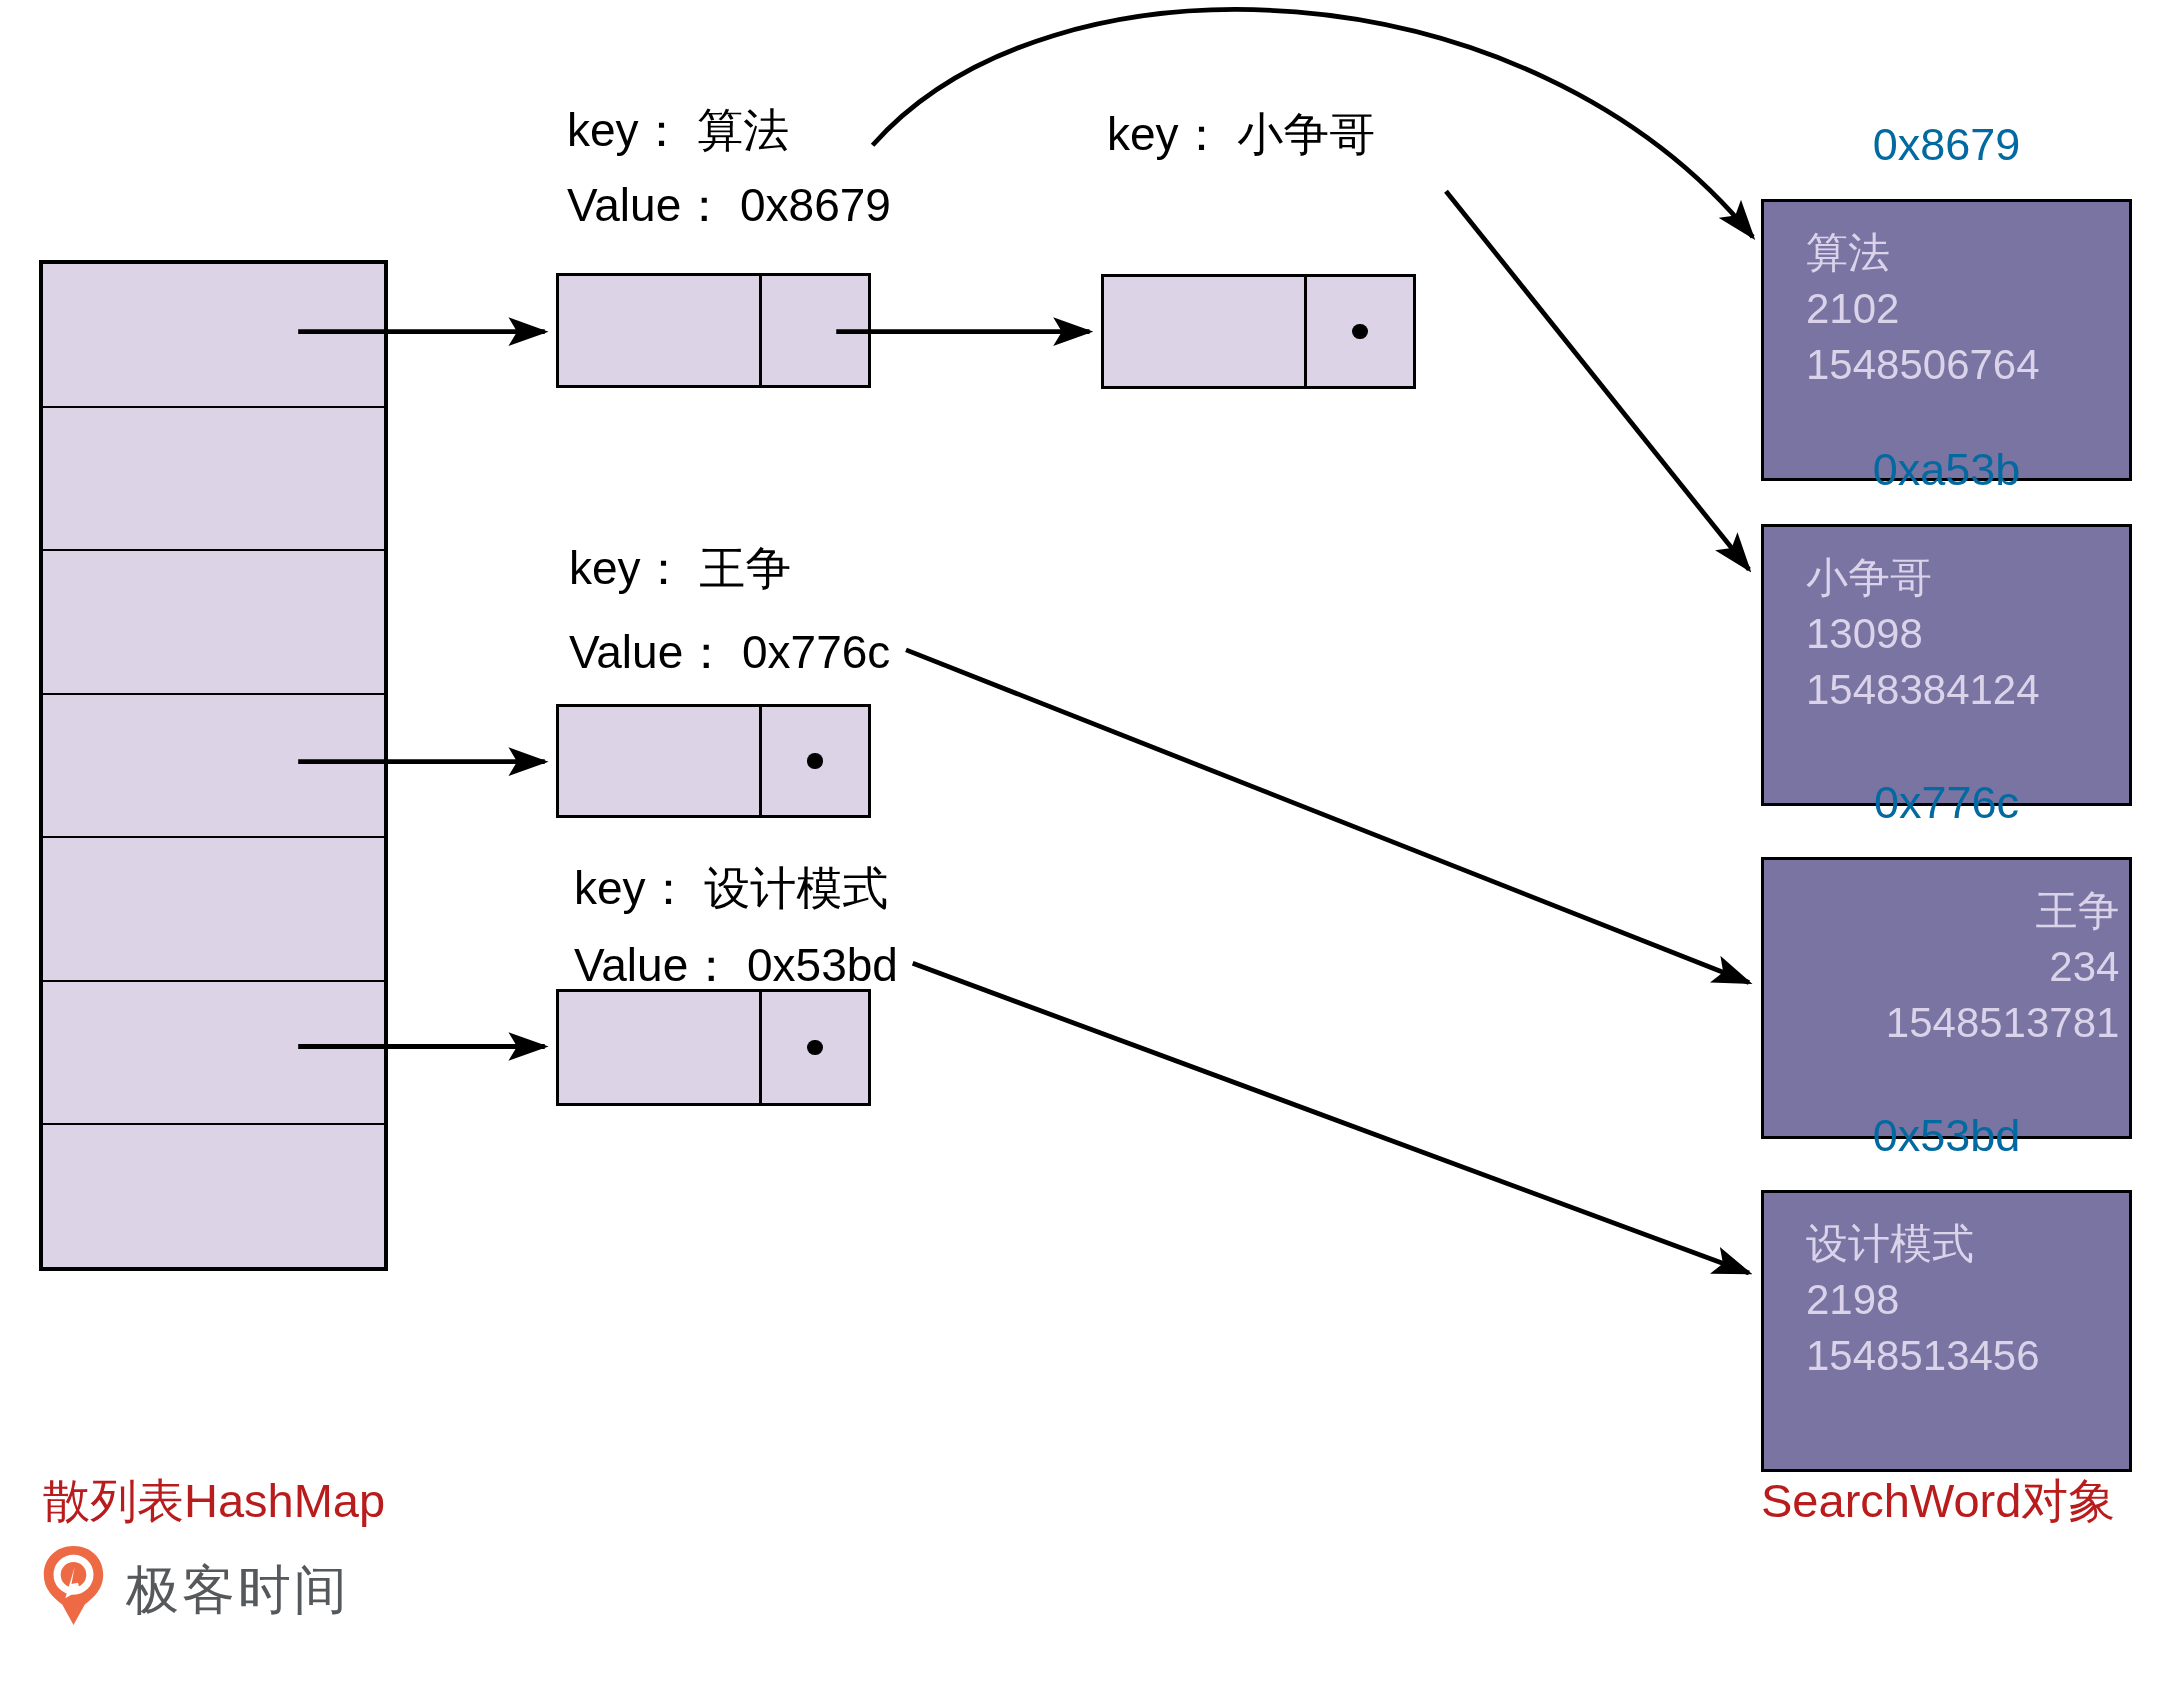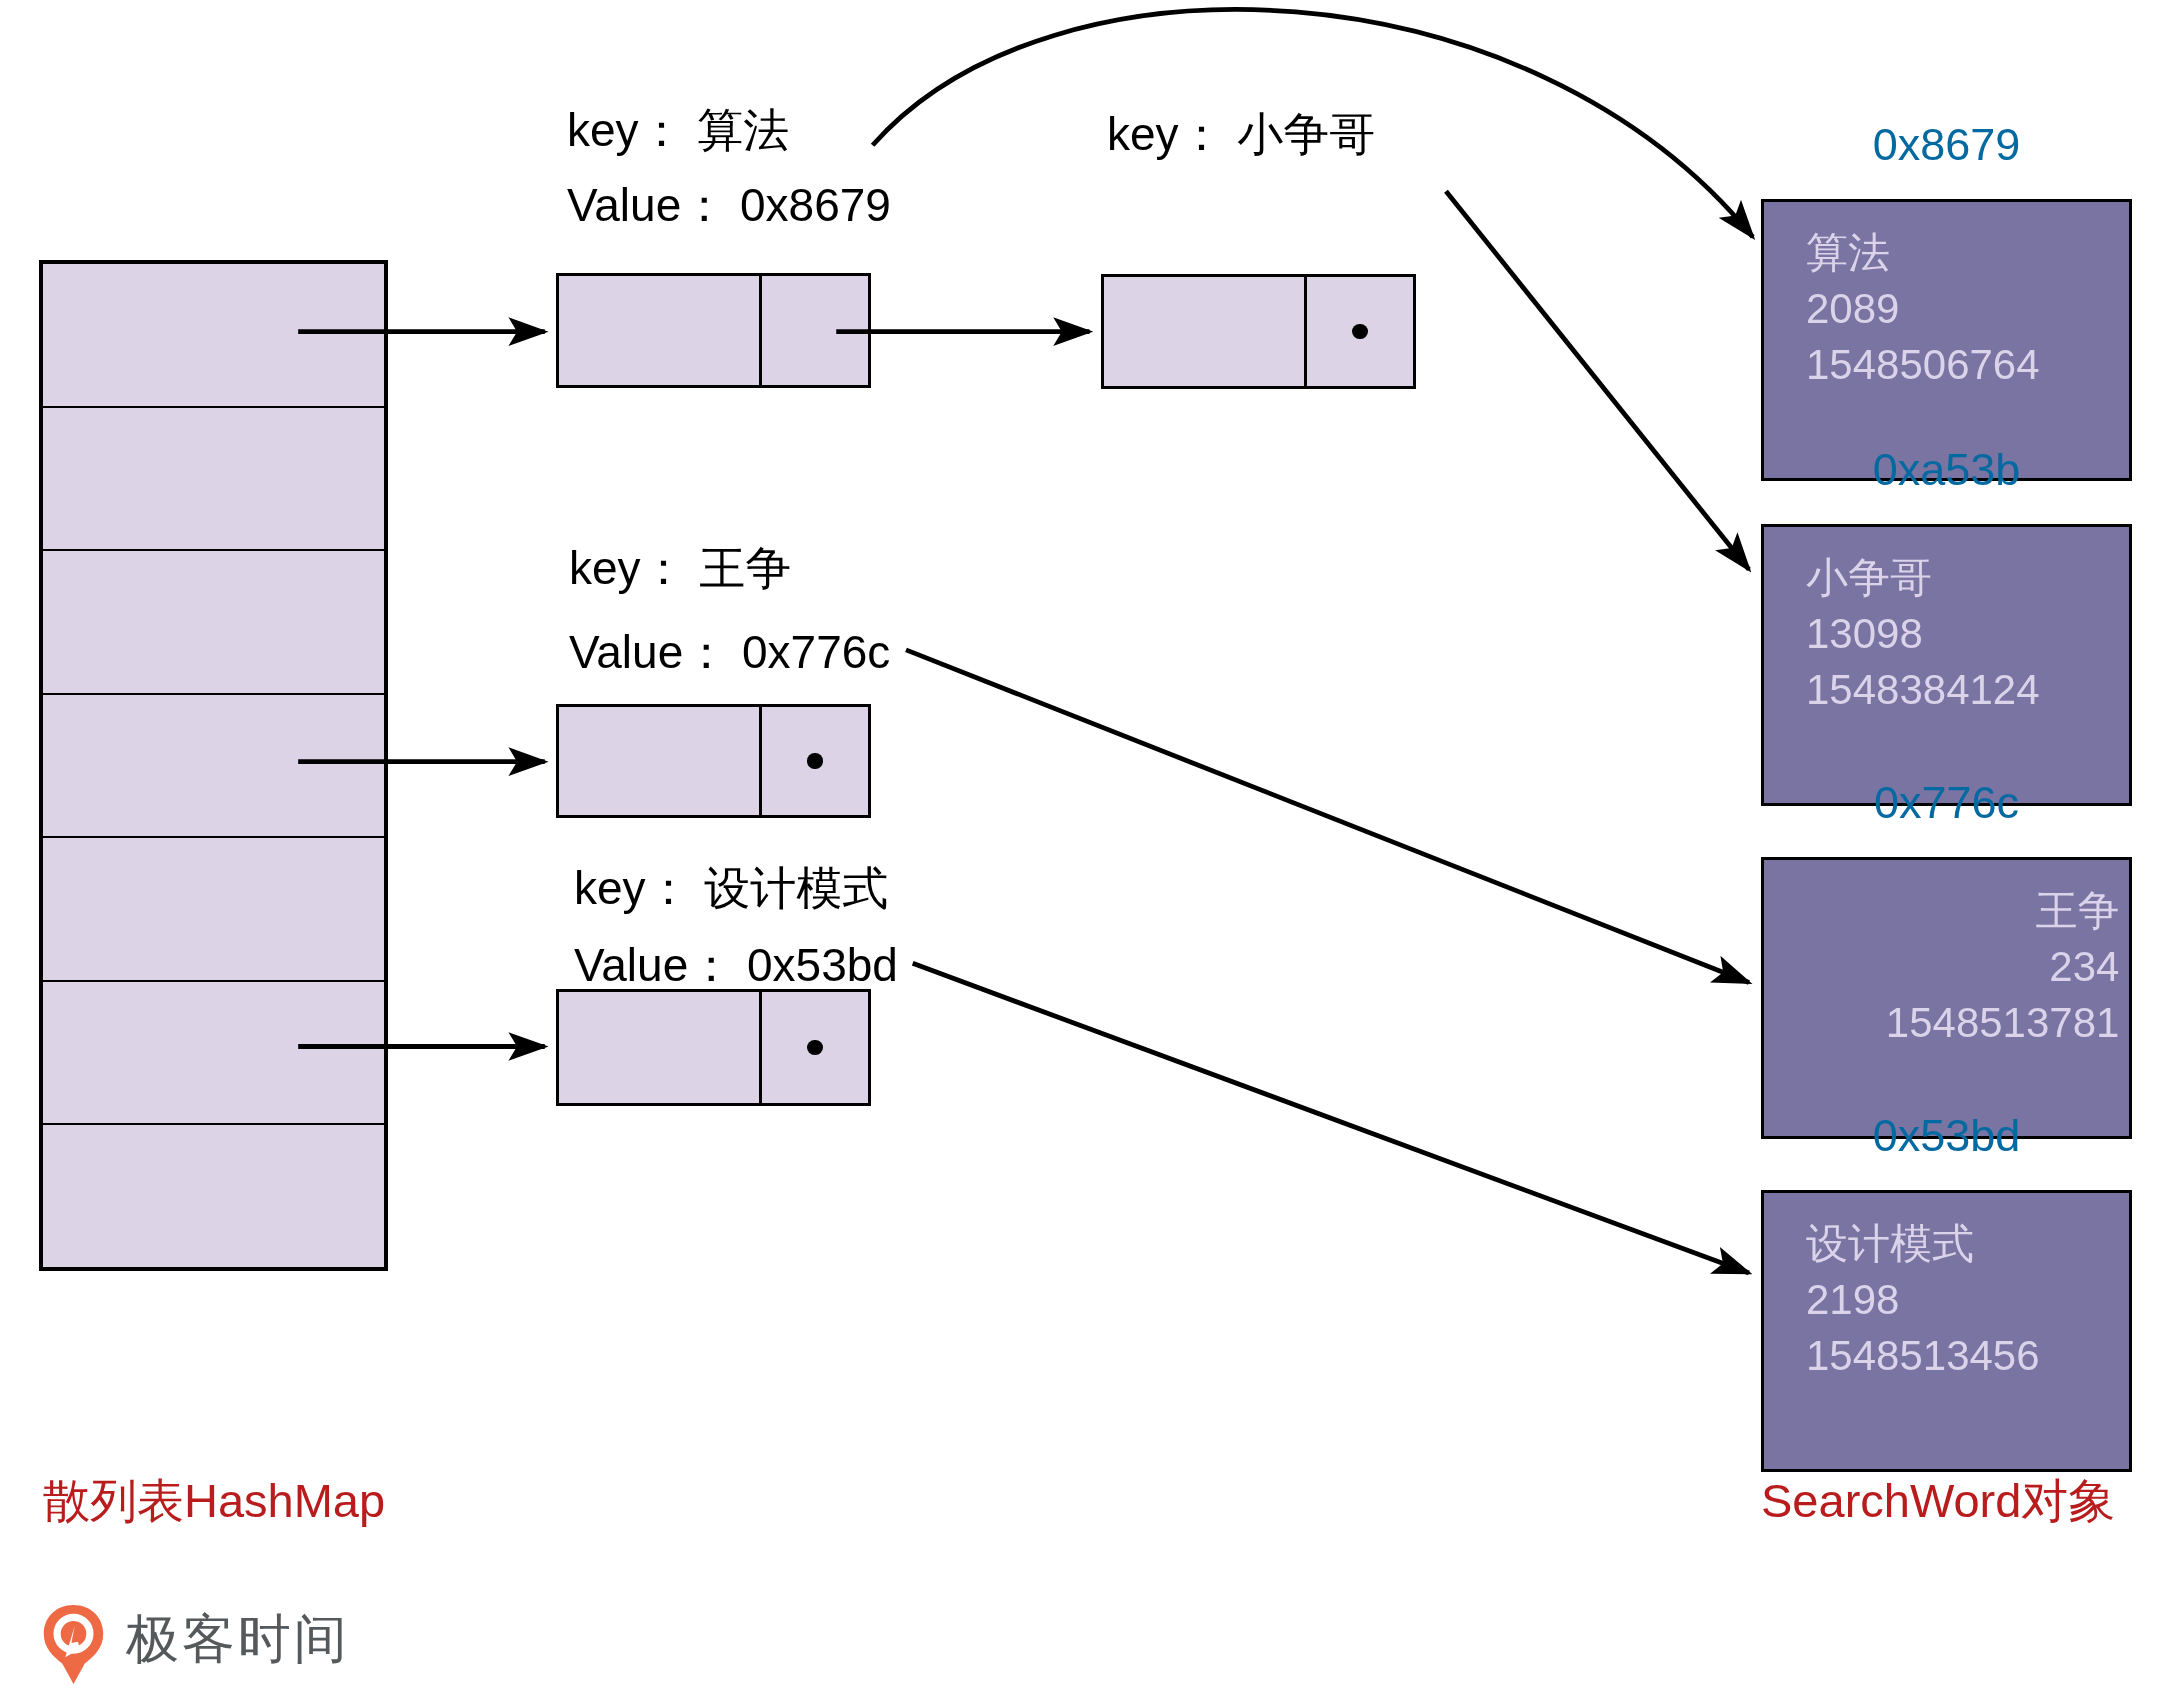--- a/index.html
+++ b/index.html
@@ -54,21 +54,21 @@
   }
   #obj-1 { top:199px; } #obj-2 { top:524px; } #obj-3 { top:857px;text-align:right; } #obj-4 { top:1190px; }
   .obj div { white-space:nowrap; }
 
   
   .caption { position:absolute; font-size:47px; line-height:54px; color:#b91c1c; white-space:nowrap; }
   #caption-left  { left:43px;  top:1474px; }
   #caption-right { left:1761px; top:1474px; width:371px; }
 
   
-  .logo { position:absolute; left:38px; top:1604px; display:flex; align-items:flex-start; }
+  .logo { position:absolute; left:38px; top:1545px; display:flex; align-items:flex-end; }
   .logo-icon { width:71px; height:82px; }
   .logo-text {
     margin-left:17px; font-size:53px; color:#55595C;
     font-weight:500; letter-spacing:2.9px; white-space:nowrap;
   }
 
   
   #arrow-layer { position:absolute; left:0; top:0; z-index:5; pointer-events:none; }
 </style>
 </head>
@@ -113,21 +113,21 @@
   <div class="node" id="node-4">
     <div class="cell-key"></div>
     <div class="cell-next">
       <div class="dot"></div>
     </div>
   </div>
 
   <div class="addr" id="addr-1">0x8679</div>
   <div class="obj" id="obj-1">
     <div>算法</div>
-    <div>2089</div>
+    <div>2102</div>
     <div>1548506764</div>
   </div>
 
   <div class="addr" id="addr-2">0xa53b</div>
   <div class="obj" id="obj-2">
     <div>小争哥</div>
     <div>13098</div>
     <div>1548384124</div>
   </div>
 

